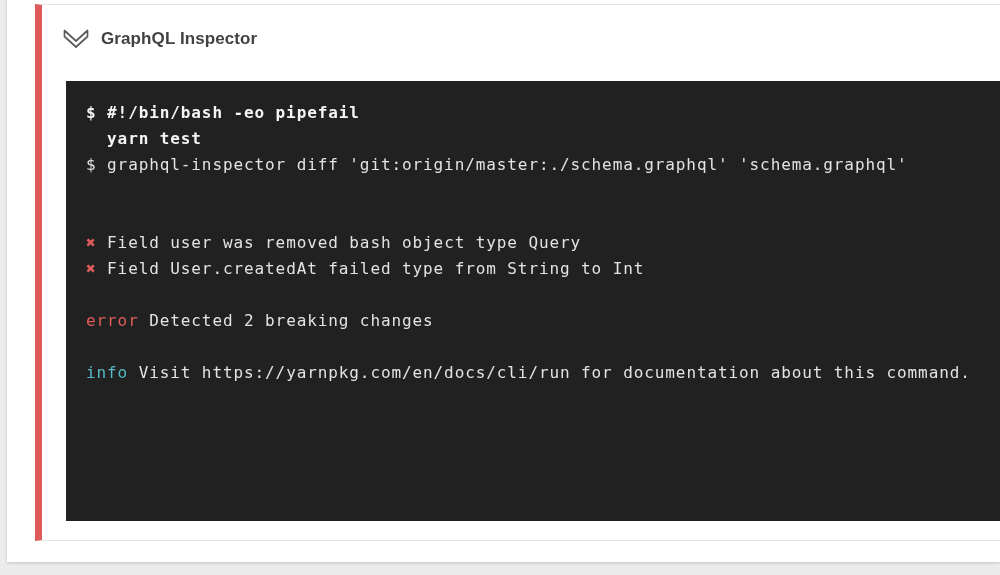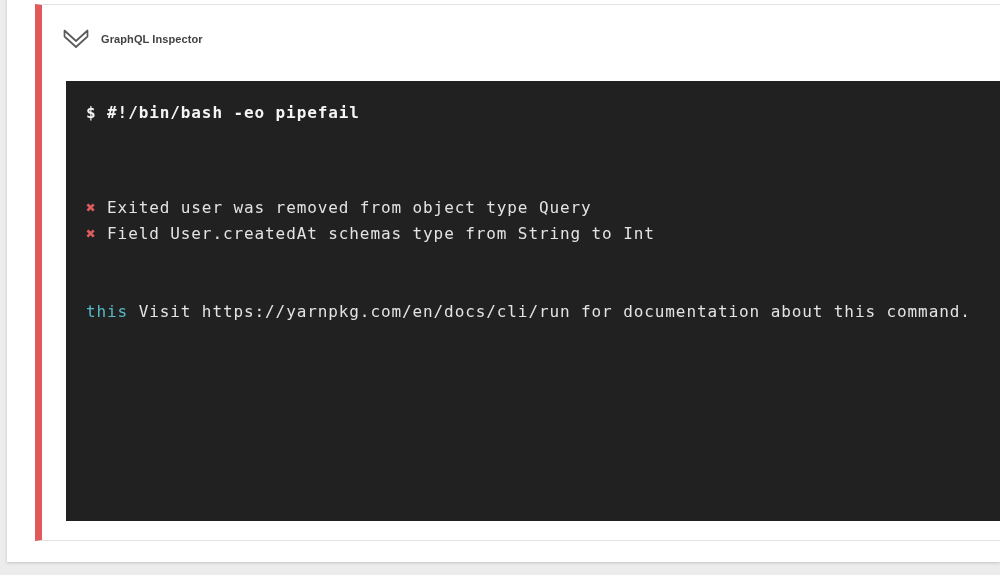--- a/index.html
+++ b/index.html
@@ -38,21 +38,21 @@
     cursor: pointer;
     background: #ffffff;
   }
   .chevron-wrap {
     width: 28px; height: 22px;
     flex: 0 0 auto;
     margin-right: 11px;
     display: flex; align-items: center; justify-content: center;
   }
   .step-title {
-    font-size: 11px;
+    font-size: 17px;
     font-weight: 700;
     color: var(--title-color, #424242);
     letter-spacing: 0.1px;
   }
 
   
   .terminal {
     position: absolute;
     top: 76px; left: 24px; right: -2px; bottom: 19px;
     background: var(--terminal-bg, #212121);
@@ -61,21 +61,20 @@
     font-family: "DejaVu Sans Mono", "Liberation Mono", monospace;
     font-size: 16px;
     line-height: 26px;
     letter-spacing: 0.9px;
     color: var(--terminal-text, #e3e3e3);
   }
   .terminal .line { white-space: pre; }
   .command-block {
     font-weight: 700;
     color: var(--terminal-bold, #f5f5f5);
-    margin-bottom: 17px;
   }
   .seg-red  { color: var(--error-red, #e05c5c); }
   .seg-cyan { color: var(--info-cyan, #56bac6); }
 </style>
 </head>
 <body>
 
 <div class="content-panel">
 
   <div class="step-card">
@@ -85,26 +84,29 @@
         <svg width="28" height="22" viewBox="0 0 28 22">
           <path d="M2.5 2.5 L14 13 L25.5 2.5 L25.5 8.5 L14 19 L2.5 8.5 Z" fill="none" stroke="#5a5a5a" stroke-width="1.7" stroke-linejoin="round"></path>
         </svg>
       </span>
       <span class="step-title">GraphQL Inspector</span>
     </div>
 
     <div class="terminal">
       <div class="command-block">
           <div class="line"><span>$ #!/bin/bash -eo pipefail</span></div>
+          <div class="line"><span>  yarn test</span></div>
         </div>
       <div class="output-block">
+          <div class="line"><span>$ graphql-inspector diff 'git:origin/master:./schema.graphql' 'schema.graphql'</span></div>
           <div class="line">&nbsp;</div>
           <div class="line">&nbsp;</div>
-          <div class="line"><span class="seg-red">✖</span><span> Exited user was removed from object type Query</span></div>
-          <div class="line"><span class="seg-red">✖</span><span> Field User.createdAt schemas type from String to Int</span></div>
+          <div class="line"><span class="seg-red">✖</span><span> Field user was removed bash object type Query</span></div>
+          <div class="line"><span class="seg-red">✖</span><span> Field User.createdAt failed type from String to Int</span></div>
           <div class="line">&nbsp;</div>
+          <div class="line"><span class="seg-red">error</span><span> Detected 2 breaking changes</span></div>
           <div class="line">&nbsp;</div>
-          <div class="line"><span class="seg-cyan">this</span><span> Visit https://yarnpkg.com/en/docs/cli/run for documentation about this command.</span></div>
+          <div class="line"><span class="seg-cyan">info</span><span> Visit https://yarnpkg.com/en/docs/cli/run for documentation about this command.</span></div>
         </div>
     </div>
 
   </div>
 </div>
 
 </body></html>

